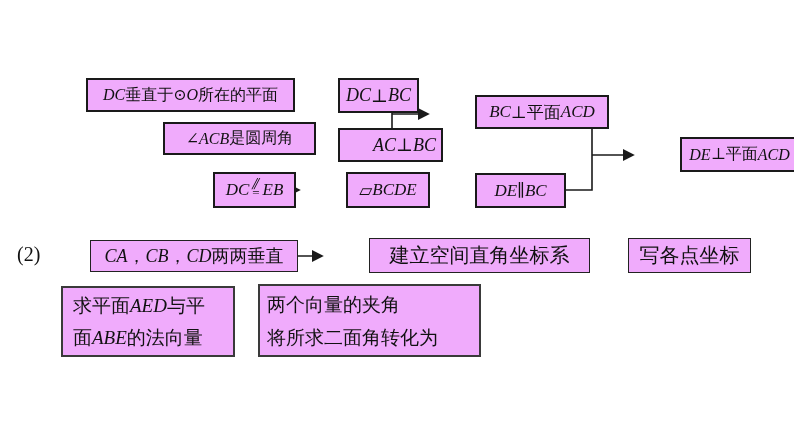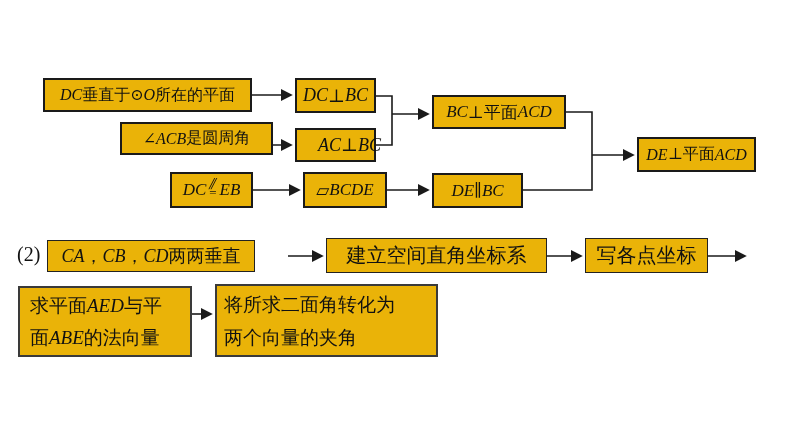--- a/index.html
+++ b/index.html
@@ -15,34 +15,34 @@
   #title-main{
     color:#1b1bb0;font-weight:bold;font-size:21px;letter-spacing:3px;
     font-family:"Liberation Sans","DejaVu Sans",sans-serif;
   }
   #title-index{
     color:#111;font-size:20px;margin-left:14px;letter-spacing:1px;
     font-family:"Liberation Serif",serif;
   }
   
   .box{
-    position:absolute;box-sizing:border-box;background:#eab308;
+    position:absolute;box-sizing:border-box;background:#f0abfc;
     border:2px solid #1a1a1a;
     display:flex;align-items:center;justify-content:center;
-    color:#111;white-space:nowrap;
+    color:#111;white-space:nowrap;margin-left:43px;
   }
   .serifbox{font-family:"Liberation Serif","DejaVu Serif",serif;}
   .sansbox{font-family:"Liberation Sans","DejaVu Sans",sans-serif;border-width:1px;border-color:#222;}
   .thickgray{border-width:2px;border-color:#3a3a3a;}
   [data-math] i{font-family:"Liberation Serif","DejaVu Serif",serif;font-style:italic;}
   
   #box-premise-dc   {left:43px; top:78px; width:209px;height:34px;font-size:16px;}
   #box-dc-perp-bc   {left:295px;top:78px; width:81px; height:35px;font-size:18px;}
   #box-acb-angle    {left:120px;top:122px;width:153px;height:33px;font-size:16px;}
-  #box-ac-perp-bc   {left:295px;top:128px;width:81px; height:34px;font-size:18px;padding-left:28px;}
+  #box-ac-perp-bc   {left:295px;top:128px;width:105px; height:34px;font-size:18px;padding-left:28px;}
   #box-bc-perp-plane{left:432px;top:95px; width:134px;height:34px;font-size:17px;}
   #box-dc-eb        {left:170px;top:172px;width:83px; height:36px;font-size:17px;}
   #box-bcde         {left:303px;top:172px;width:84px; height:36px;font-size:17px;}
   #box-de-par-bc    {left:432px;top:173px;width:91px; height:35px;font-size:17px;}
   #box-de-perp-plane{left:637px;top:137px;width:119px;height:35px;font-size:16px;}
   
   .pareq{
     display:inline-flex;flex-direction:column;align-items:center;
     margin:0 3px;transform:translateY(-2px);
   }
@@ -129,17 +129,17 @@
   <div class="box sansbox" id="box-step-coordsys">建立空间直角坐标系</div>
 
   <div class="box sansbox" id="box-step-writecoord">写各点坐标</div>
 
   <div class="box sansbox thickgray" id="box-step-normals">
     <span class="line" data-math="">求平面<i>AED</i>与平</span>
     <span class="line" data-math="">面<i>ABE</i>的法向量</span>
   </div>
 
   <div class="box sansbox thickgray" id="box-step-dihedral">
+    <span class="line">两个向量的夹角</span>
     <span class="line">将所求二面角转化为</span>
-    <span class="line">两个向量的夹角</span>
   </div>
 
 </div>
 
 </body></html>

